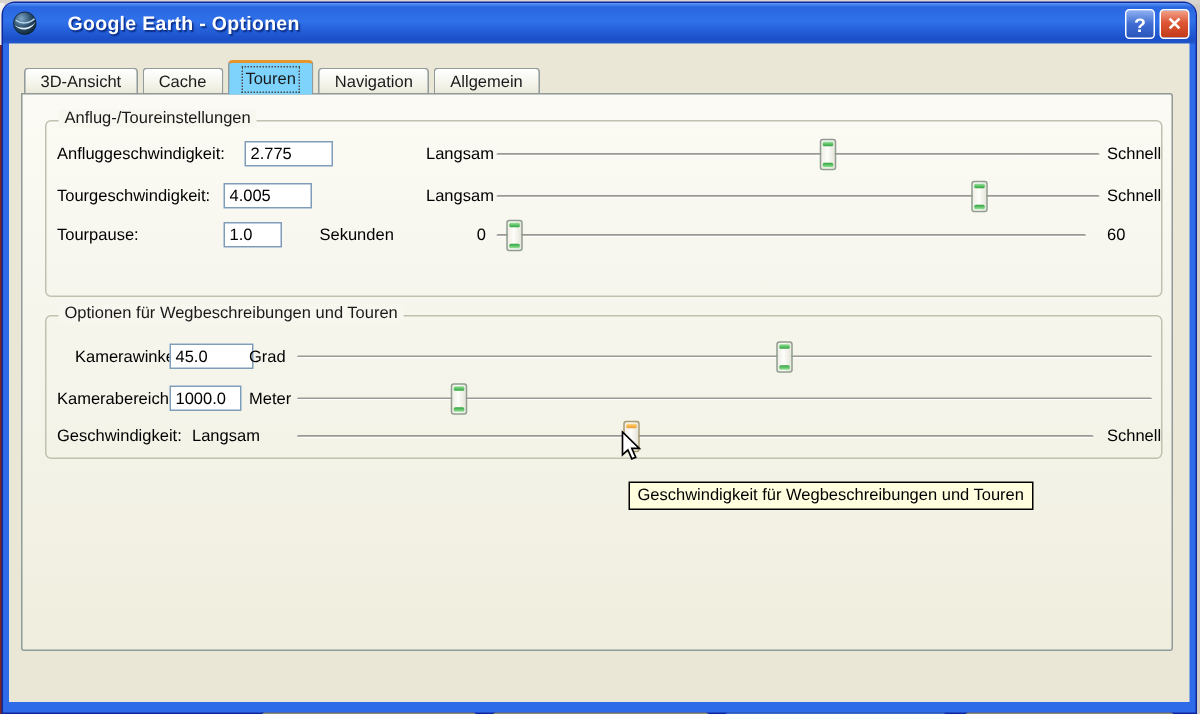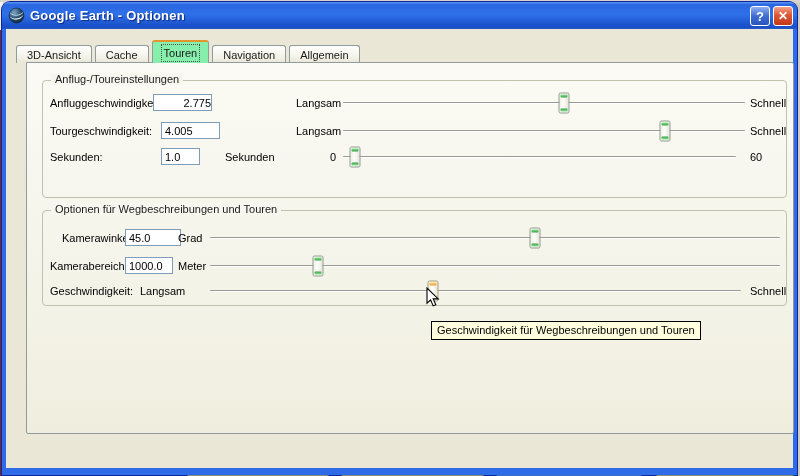--- a/index.html
+++ b/index.html
@@ -20,21 +20,21 @@
     background:#2E6BE8; border-radius:8px 8px 0 0;
     box-shadow:0 0 0 1px #10279C;
   }
   .titlebar {
     position:absolute; left:0; top:0; right:0; height:27px;
     border-radius:7px 7px 0 0;
     background:linear-gradient(180deg,#5E97F7 0%,#2A66E0 10%,#2F71EA 45%,#1A4FC8 90%,#2258C8 100%);
     display:flex; align-items:center; padding:0 6px;
   }
   .title-text {
-    color:#fff; font-weight:bold; font-size:13px; margin-left:5px;
+    color:#fff; font-weight:bold; font-size:13px; margin-left:20px;
     text-shadow:1px 1px 1px #0A2A80; letter-spacing:.2px;
   }
   .tb-btn {
     position:absolute; top:4px; width:20px; height:20px; border-radius:3px;
     border:1px solid #fff; color:#fff; font-weight:bold; font-size:13px;
     display:flex; align-items:center; justify-content:center; cursor:default;
   }
   .btn-help { right:27px; background:linear-gradient(180deg,#8FB0F0 0%,#3E6CD2 50%,#2A55BC 100%); }
   .btn-close { right:4px; background:linear-gradient(180deg,#F2A38A 0%,#DD5636 45%,#C23A18 100%); font-size:12px; }
 
@@ -45,30 +45,30 @@
 
   
   .tabstrip { position:absolute; left:10px; top:11px; height:23px; display:flex; align-items:flex-end; }
   .tab {
     height:18px; padding:0 10px; margin-right:3px;
     background:linear-gradient(180deg,#FFFFFF,#F2F1E6 70%,#E7E5D4);
     border:1px solid #919B9C; border-bottom:none; border-radius:3px 3px 0 0;
     display:flex; align-items:center; color:#1a1a1a; position:relative; z-index:1;
   }
   .tab.active {
-    height:23px; z-index:3; background:#86efac;
+    height:23px; z-index:3; background:#7dd3fc;
     border-top:2px solid #E5952E; padding:0 11px;
   }
   .tab.active .tab-label { outline:1px dotted #4c4c4c; outline-offset:2px; }
 
   
   .panel {
     position:absolute; left:8px; top:33px; width:768px; height:372px;
     background:linear-gradient(180deg,#FBFAF4 0%,#F5F4EA 55%,#EFEEDE 100%);
-    border:1px solid #919B9C; border-radius:0 2px 2px 2px; z-index:2;margin-left:12px;
+    border:1px solid #919B9C; border-radius:0 2px 2px 2px; z-index:2;
   }
 
   
   .group {
     position:absolute; border:1px solid #C2C0AE; border-radius:4px;
   }
   .group1 { left:15px; top:17px; width:745px; height:118px; }
   .group2 { left:15px; top:147px; width:745px; height:96px; }
   .group-title {
     position:absolute; top:-8px; left:8px; padding:0 4px;
@@ -196,40 +196,40 @@
         </div>
     </div>
 
     <div class="panel">
 
       <div class="group group1">
         <span class="group-title">Anflug-/Toureinstellungen</span>
 
         <div class="row" style="top:13px;">
           <span class="lbl" style="left:7px;">Anfluggeschwindigkeit:</span>
-          <input class="field" style="left: 110px; width: 59px; text-align: right;" value="2.775">
+          <input class="field" style="left: 132px; width: 59px;" value="2.775">
           <span class="lbl" style="left:253px;">Langsam</span>
           <div class="track" style="left:300px; width:402px;">
             <div class="thumb" style="left: 55%;"></div>
           </div>
           <span class="lbl" style="left:707px;">Schnell</span>
         </div>
 
         <div class="row" style="top:41px;">
           <span class="lbl" style="left:7px;">Tourgeschwindigkeit:</span>
           <input class="field" style="left: 118px; width: 59px;" value="4.005">
           <span class="lbl" style="left:253px;">Langsam</span>
           <div class="track" style="left:300px; width:402px;">
             <div class="thumb" style="left: 80%;"></div>
           </div>
           <span class="lbl" style="left:707px;">Schnell</span>
         </div>
 
         <div class="row" style="top:67px;">
-          <span class="lbl" style="left:7px;">Sekunden:</span>
+          <span class="lbl" style="left:7px;">Tourpause:</span>
           <input class="field" style="left: 118px; width: 39px;" value="1.0">
           <span class="lbl" style="left:182px;">Sekunden</span>
           <span class="lbl" style="left:268px; width:25px; text-align:right;">0</span>
           <div class="track" style="left:300px; width:393px;">
             <div class="thumb" style="left: 3%;"></div>
           </div>
           <span class="lbl" style="left:707px;">60</span>
         </div>
 
       </div>

